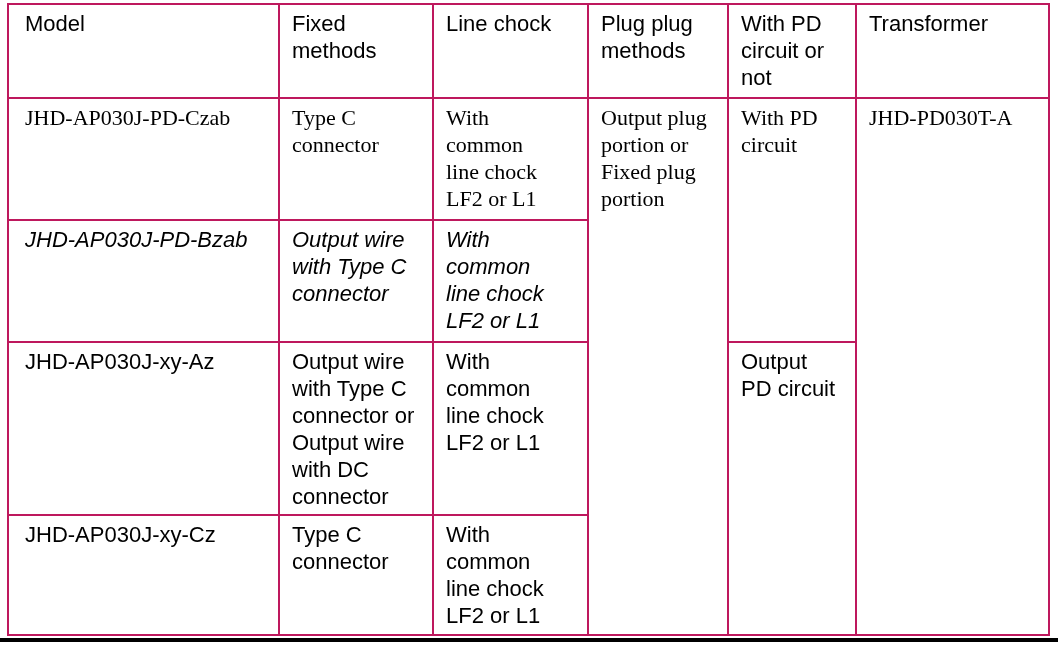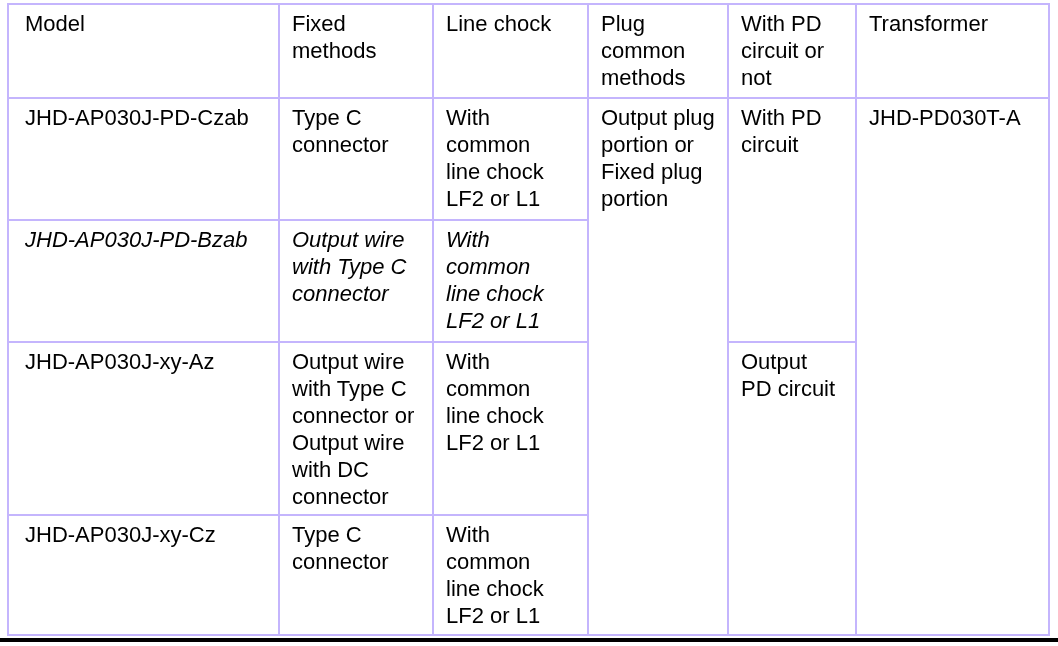--- a/index.html
+++ b/index.html
@@ -19,36 +19,36 @@
   table.spec {
     position: absolute;
     left: 7px;
     top: 3px;
     width: 1041px;
     border-collapse: collapse;
     table-layout: fixed;
   }
   table.spec th,
   table.spec td {
-    border: 2px solid #c4b5fd;
+    border: 2px solid #be185d;
     vertical-align: top;
     text-align: left;
     font-size: 22px;
     line-height: 27px;
     font-weight: 400;
     padding: 5px 6px 4px 12px;
     white-space: pre-line;
     overflow: hidden;
   }
   table.spec td.c-model,
   table.spec th.c-model {
     padding-left: 16px;
   }
   tr.row-header { height: 94px; }
-  tr.row-1 { height: 122px; }
+  tr.row-1 { height: 122px; font-family: Liberation Serif, serif; }
   tr.row-2 { height: 122px; font-style: italic; }
   tr.row-3 { height: 171px; margin-top: 44px; }
   tr.row-4 { height: 120px; }
   .bottom-rule {
     position: absolute;
     left: 0;
     top: 638px;
     width: 1058px;
     height: 4px;
     background: #000000;
@@ -68,21 +68,21 @@
       <col style="width:128px">
       <col style="width:193px">
     </colgroup>
 
     <tbody>
         <tr class="row-header">
       <th class="c-model">Model</th>
       <th>Fixed
 methods</th>
       <th>Line chock</th>
-      <th>Plug common
+      <th>Plug plug
 methods</th>
       <th>With PD
 circuit or
 not</th>
       <th>Transformer</th>
     </tr>
 
     <tr class="row-1">
       <td class="c-model">JHD-AP030J-PD-Czab</td>
       <td>Type C

